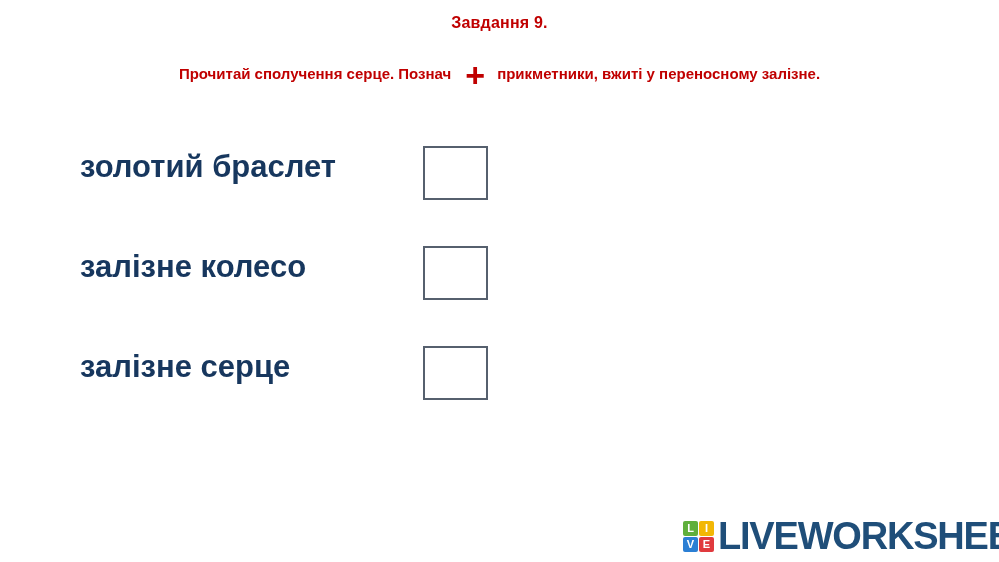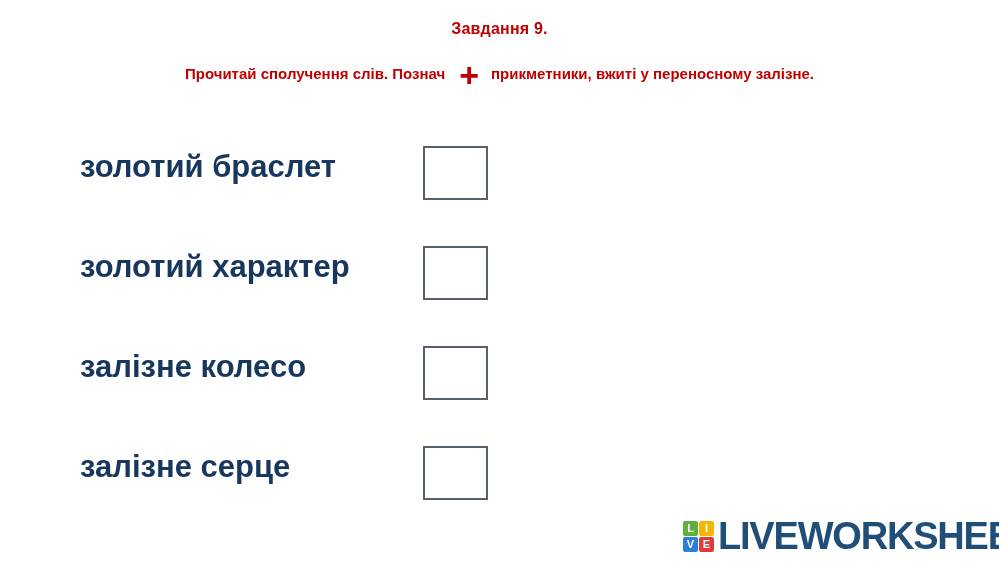--- a/index.html
+++ b/index.html
@@ -21,21 +21,21 @@
   #worksheet-header {
     position: absolute;
     left: 0;
     top: 0;
     width: 999px;
   }
 
   #task-title {
     position: absolute;
     left: 0;
-    top: 20px;
+    top: 14px;
     width: 999px;
     text-align: center;
     font-size: 16px;
     font-weight: bold;
     color: #C00000;
     letter-spacing: 0.2px;
     white-space: nowrap;
   }
 
   #instruction-line {
@@ -140,36 +140,32 @@
   }
 </style>
 </head>
 <body>
 
 <div id="worksheet-header">
 
   <div id="task-title">Завдання 9.</div>
 
   <div id="instruction-line">
-    <span>Прочитай сполучення слів. Познач</span><span id="plus-symbol">+</span><span>прикметники, вжиті у переносному залізне.</span>
+    <span>Прочитай сполучення серце. Познач</span><span id="plus-symbol">+</span><span>прикметники, вжиті у переносному залізне.</span>
   </div>
 
 </div>
 
 <div id="items-area">
 
   <div class="item-row">
     <div class="phrase-label">золотий браслет</div>
     <div class="answer-box"></div>
   </div>
 
-  <div class="item-row">
-    <div class="phrase-label">золотий характер</div>
-    <div class="answer-box"></div>
-  </div>
 
   <div class="item-row">
     <div class="phrase-label">залізне колесо</div>
     <div class="answer-box"></div>
   </div>
 
   <div class="item-row">
     <div class="phrase-label">залізне серце</div>
     <div class="answer-box"></div>
   </div>

